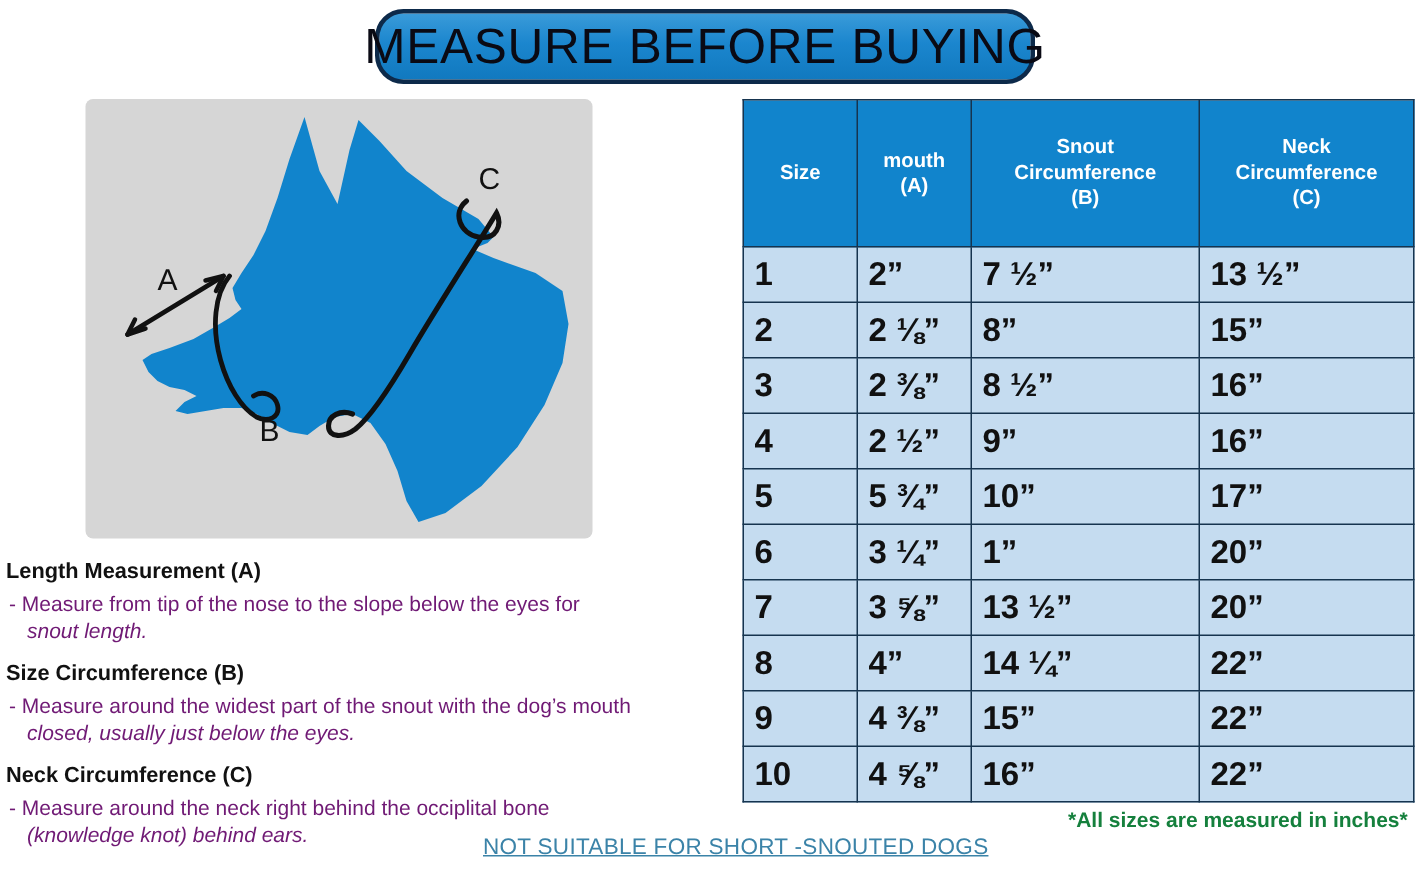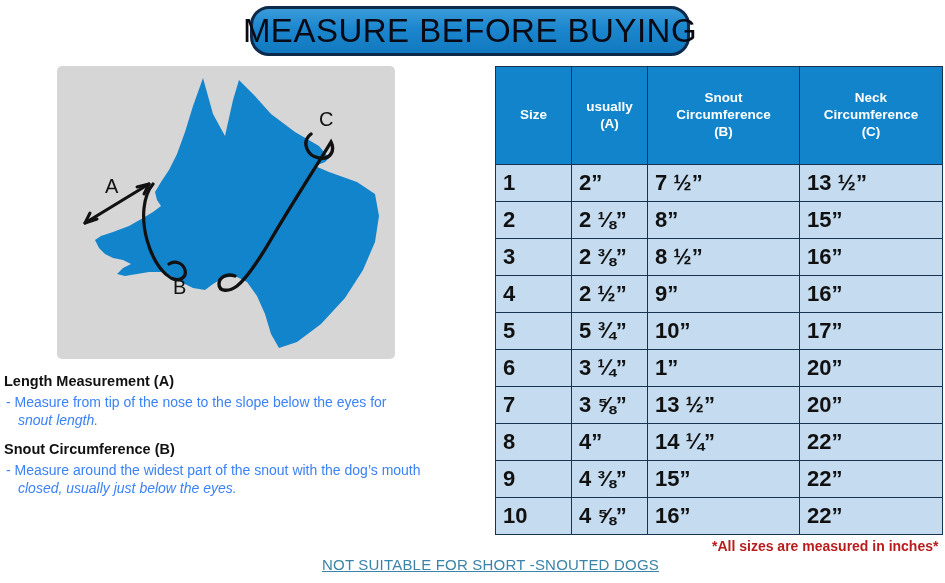--- a/index.html
+++ b/index.html
@@ -63,21 +63,21 @@
   .instr-block { margin-bottom: 10px; }
   .instr-heading {
     font-size: 14.5px;
     font-weight: bold;
     color: #111111;
     line-height: 1.35;
     margin-bottom: 1px;
   }
   .instr-body {
     font-size: 14px;
-    color: #3b82f6;
+    color: #701a75;
     line-height: 1.34;
     padding-left: 2px;
     text-indent: 0;
   }
   .instr-body .cont { display: block; padding-left: 12px; font-style: italic; }
 
   
   #warning-note {
     position: absolute;
     left: 322px;
@@ -89,21 +89,21 @@
     letter-spacing: 0.2px;
   }
 
   
   #inches-note {
     position: absolute;
     left: 712px;
     top: 538px;
     font-size: 14px;
     font-weight: bold;
-    color: #b91c1c;
+    color: #15803d;
     white-space: nowrap;
   }
 
   
   #size-table {
     position: absolute;
     left: 495px;
     top: 66px;
     width: 447px;
     border-collapse: collapse;
@@ -244,48 +244,55 @@
 
   <div class="instr-block">
     <div class="instr-heading">Length Measurement (A)</div>
     <div class="instr-body">
       <span>- Measure from tip of the nose to the slope below the eyes for</span>
       <span class="cont">snout length.</span>
     </div>
   </div>
 
   <div class="instr-block">
-    <div class="instr-heading">Snout Circumference (B)</div>
+    <div class="instr-heading">Size Circumference (B)</div>
     <div class="instr-body">
       <span>- Measure around the widest part of the snout with the dog’s mouth</span>
       <span class="cont">closed, usually just below the eyes.</span>
     </div>
   </div>
 
+  <div class="instr-block">
+    <div class="instr-heading">Neck Circumference (C)</div>
+    <div class="instr-body">
+      <span>- Measure around the neck right behind the occiplital bone</span>
+      <span class="cont">(knowledge knot) behind ears.</span>
+    </div>
+  </div>
 
 </div>
 
 <div id="warning-note">NOT SUITABLE FOR SHORT -SNOUTED DOGS</div>
 
 <div id="inches-note">*All sizes are measured in inches*</div>
 
 <table id="size-table">
   <colgroup>
     <col class="c-size">
       <col class="c-length">
       <col class="c-snout">
       <col class="c-neck">
   </colgroup>
   <thead>
     <tr>
       <th>
         <span>Size</span>
       </th>
       <th>
-        <span>usually</span><br>
+        <span>mouth</span><br>
         <span>(A)</span>
       </th>
       <th>
         <span>Snout</span><br>
         <span>Circumference</span><br>
         <span>(B)</span>
       </th>
       <th>
         <span>Neck</span><br>
         <span>Circumference</span><br>

